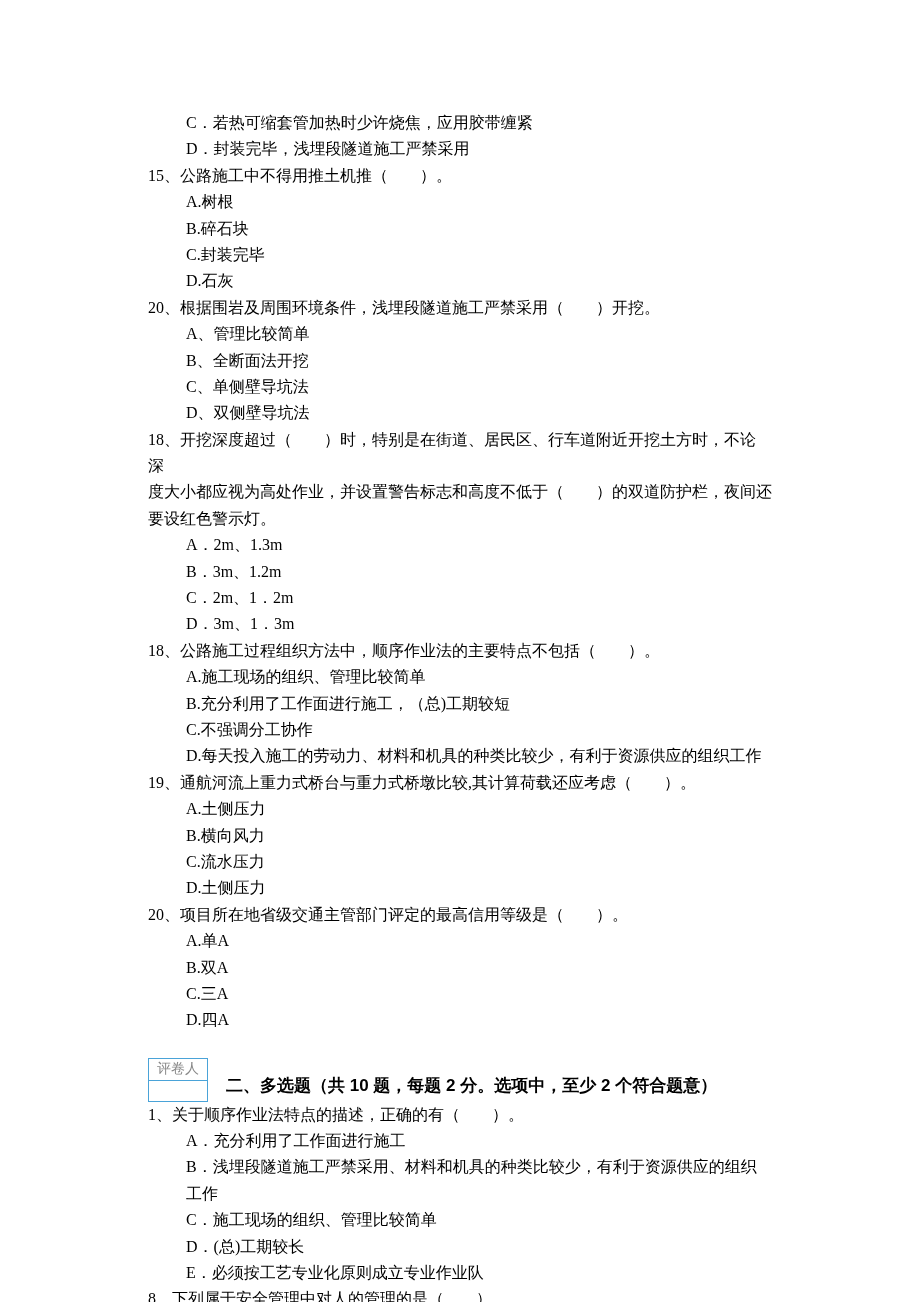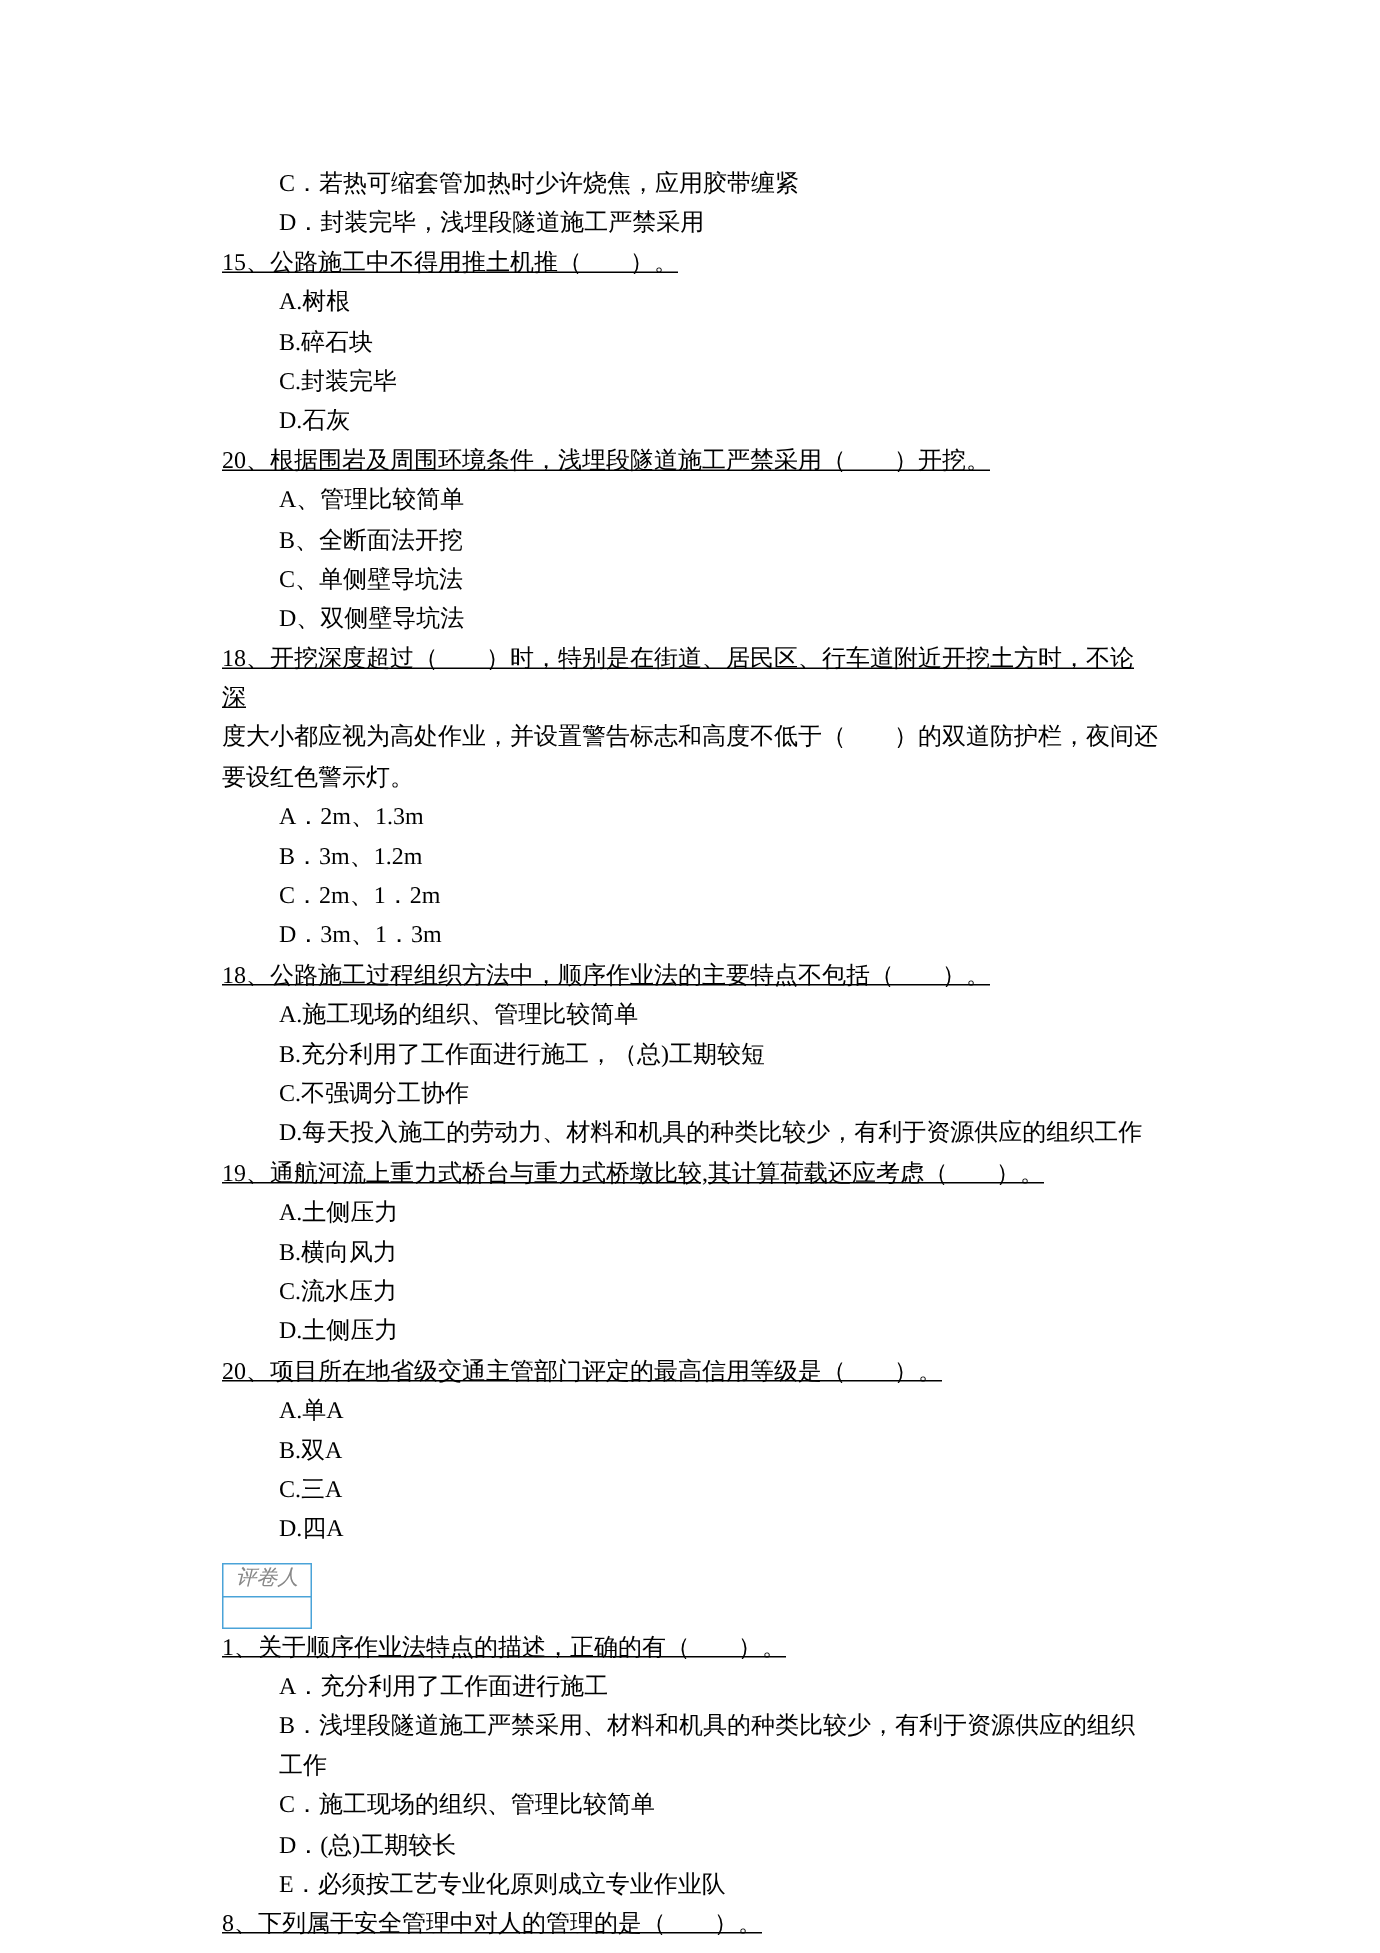--- a/index.html
+++ b/index.html
@@ -14,30 +14,28 @@
     color: #000000;
     line-height: 1.65;
     padding: 110px 148px 60px 148px;
     box-sizing: border-box;
   }
   .option {
     padding-left: 38px;
   }
   .q-stem {
     padding-left: 0;
-    text-decoration: underline;
   }
   .q-cont {
     padding-left: 0;
   }
   .scorer-box {
     display: inline-block;
     vertical-align: top;
-    margin-top: 4px;
-    font-style: italic;
+    margin-top: 20px;
   }
   .scorer-box .row1 {
     border: 1px solid #4aa3d8;
     border-bottom: none;
     width: 60px;
     height: 22px;
     box-sizing: border-box;
     color: #888888;
     font-size: 14px;
     text-align: center;
@@ -104,20 +102,21 @@
 <div class="option">A.单A</div>
 <div class="option">B.双A</div>
 <div class="option">C.三A</div>
 <div class="option">D.四A</div>
 
 <div class="section-line">
   <div class="scorer-box">
     <div class="row1">评卷人</div>
     <div class="row2"></div>
   </div>
+  <div class="section-title">二、多选题（共 10 题，每题 2 分。选项中，至少 2 个符合题意）</div>
 </div>
 
 <div class="q-stem">1、关于顺序作业法特点的描述，正确的有（　　）。</div>
 <div class="option">A．充分利用了工作面进行施工</div>
 <div class="option">B．浅埋段隧道施工严禁采用、材料和机具的种类比较少，有利于资源供应的组织工作</div>
 <div class="option">C．施工现场的组织、管理比较简单</div>
 <div class="option">D．(总)工期较长</div>
 <div class="option">E．必须按工艺专业化原则成立专业作业队</div>
 
 <div class="q-stem">8、下列属于安全管理中对人的管理的是（　　）。</div>

